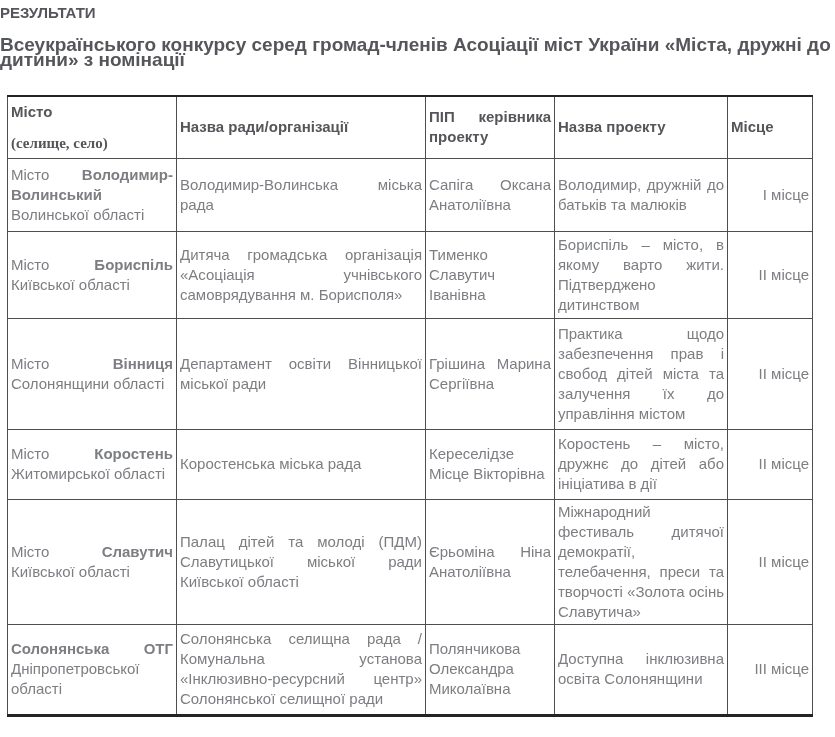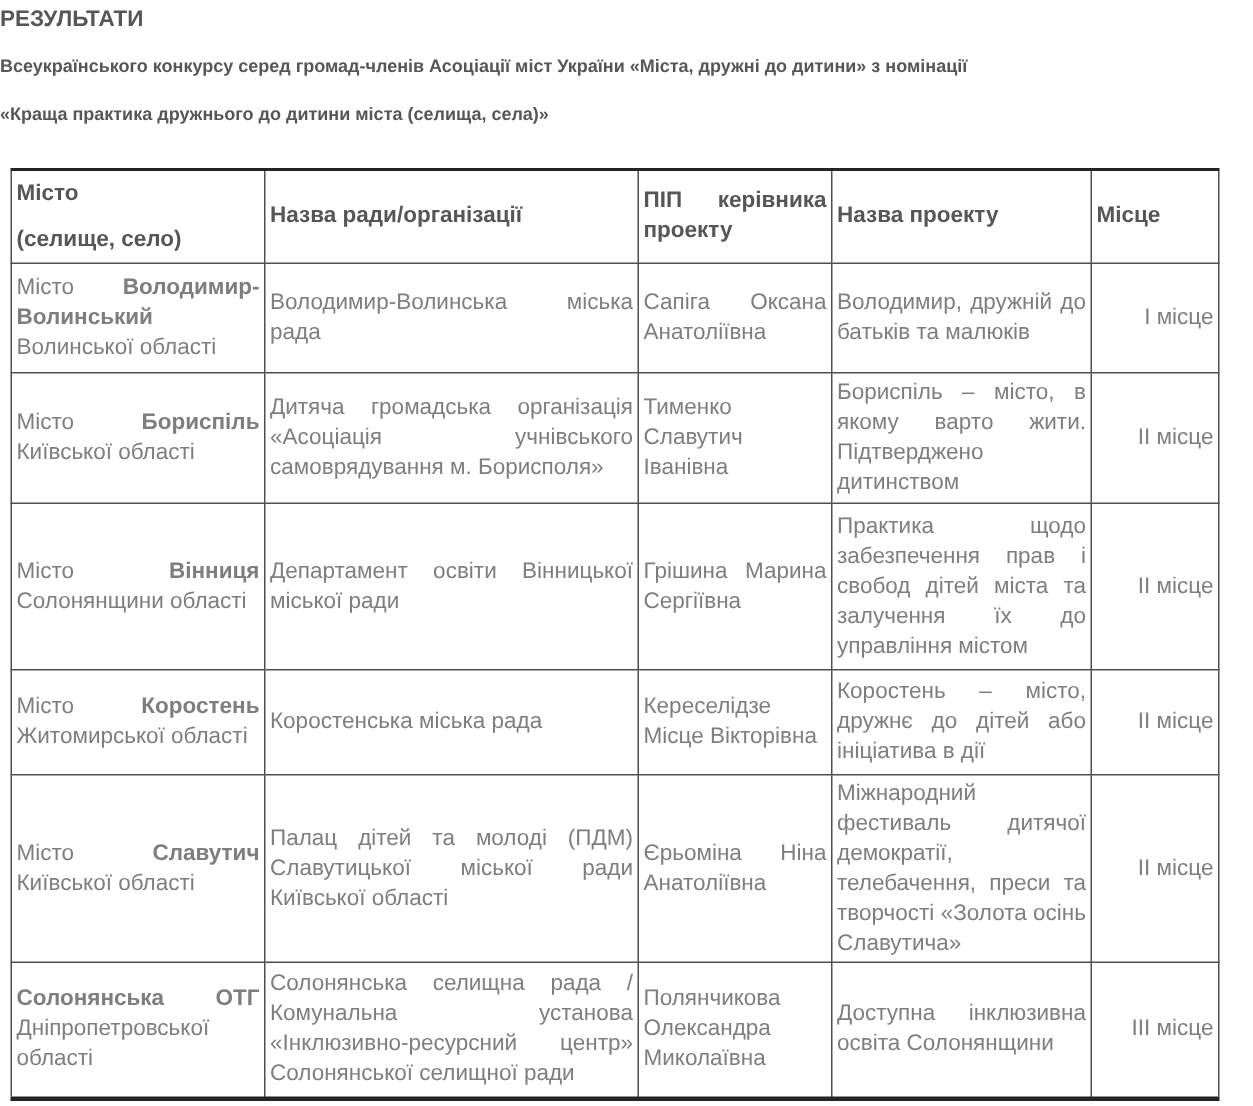--- a/index.html
+++ b/index.html
@@ -16,21 +16,21 @@
     font-family:"Liberation Sans","DejaVu Sans",sans-serif;
     font-size:15px;color:var(--body-color);
   }
   .page-header{text-align:left;}
   .title{
     margin:5px 0 0;font-weight:bold;color:var(--heading-color);
     font-size:15px;line-height:15px;
   }
   .subtitle{
     margin:17px 0 0;font-weight:bold;color:var(--heading-color);
-    font-size:12px;line-height:15px;
+    font-size:19px;line-height:15px;
   }
   table.results{
     margin:28px 0 0 7px;
     width:805px;
     border-collapse:collapse;
     table-layout:fixed;
   }
   table.results{
     border:1px solid var(--border-color);
     border-top:2px solid var(--outer-border);
@@ -42,21 +42,21 @@
     padding:2px 3px;
     vertical-align:middle;
     text-align:justify;
     line-height:20px;
     overflow:hidden;
   }
   th{
     font-weight:bold;color:var(--heading-color);
     line-height:20px;
   }
-  th .second-line{margin-top:11px;}
+  th .second-line{margin-top:11px;font-family:Liberation Serif, serif;}
   td{color:var(--body-color);}
   td .b{font-weight:bold;}
   td.place{text-align:right;}
   
   col.c1{width:169px;}
   col.c2{width:249px;}
   col.c3{width:129px;}
   col.c4{width:173px;}
   col.c5{width:85px;}
   
@@ -69,21 +69,20 @@
   tbody tr:nth-child(6){height:91px;}
 </style>
 </head>
 <body>
 
 <main>
 
   <header class="page-header">
     <p class="title">РЕЗУЛЬТАТИ</p>
     <p class="subtitle">Всеукраїнського конкурсу серед громад-членів Асоціації міст України «Міста, дружні до дитини» з номінації</p>
-    <p class="subtitle">«Краща практика дружнього до дитини міста (селища, села)»</p>
   </header>
 
   <table class="results">
     <colgroup>
       <col class="c1">
         <col class="c2">
         <col class="c3">
         <col class="c4">
         <col class="c5">
     </colgroup>

